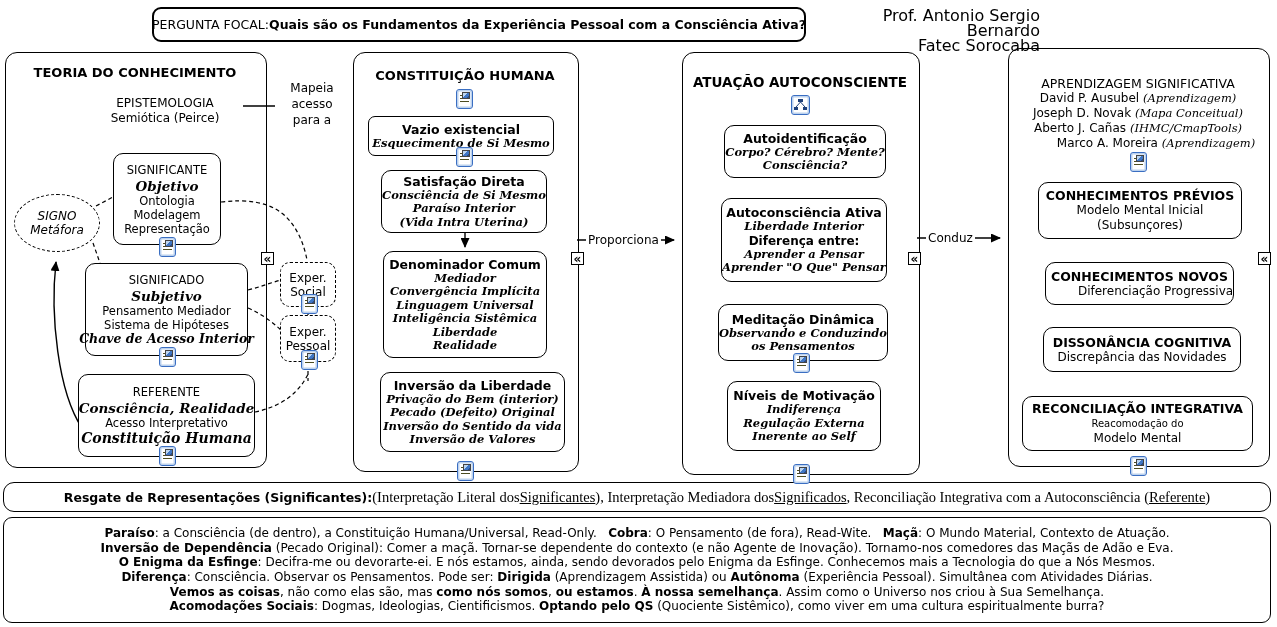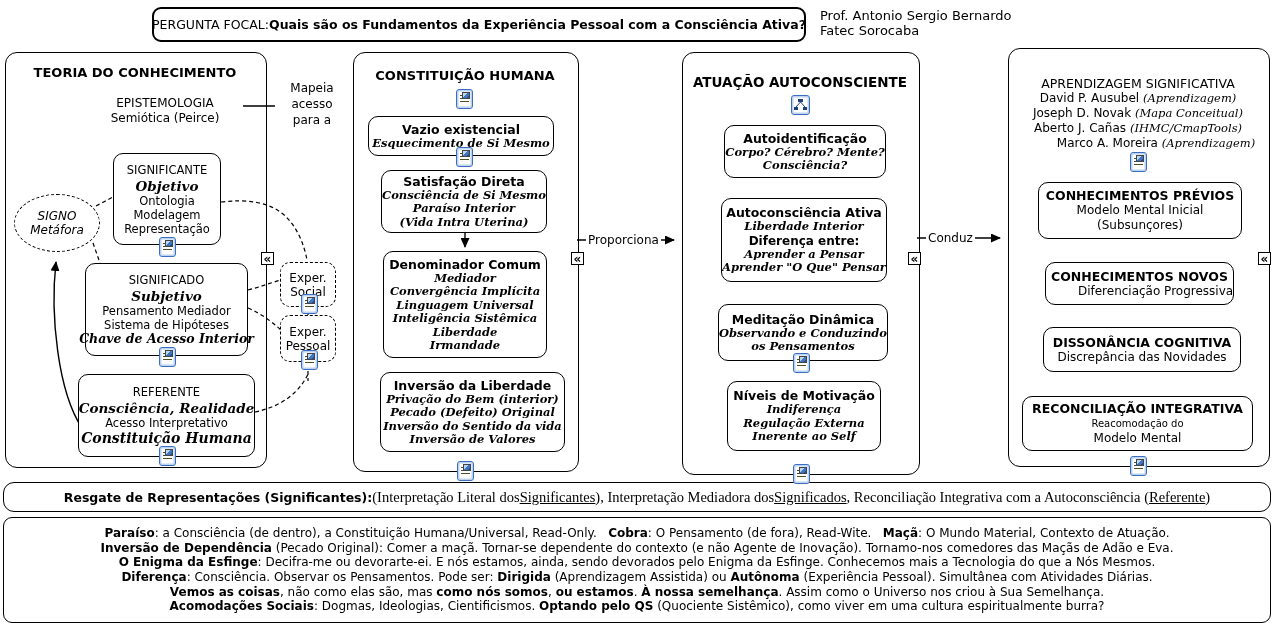--- a/index.html
+++ b/index.html
@@ -34,21 +34,21 @@
   .cmap-icon{position:absolute;z-index:5;width:17px;height:18px;background:#fff;
             border:1px solid #3a6ec2;border-radius:3px;box-shadow:0 0 0 1.5px #bcd2ee inset;display:inline-block;}
   
   .collapse{position:absolute;z-index:6;width:13px;height:13px;background:#fff;border:1px solid #000;
             font-size:12px;line-height:12px;font-weight:bold;text-align:center;box-sizing:border-box;
             font-family:"DejaVu Sans",sans-serif;}
   
   .focal-box{position:absolute;left:152px;top:7px;width:650px;height:31px;border:2px solid #000;border-radius:9px;
              display:flex;align-items:center;justify-content:center;font-size:12.5px;white-space:nowrap;z-index:3;background:#fff;}
   .focal-q{font-weight:bold;}
-  .prof{position:absolute;left:820px;top:8px;width:220px;text-align:left;font-size:13px;line-height:15px;z-index:3;}
+  .prof{position:absolute;left:820px;top:8px;width:220px;text-align:right;font-size:16px;line-height:15px;z-index:3;}
   
   .strip{position:absolute;left:3px;top:482px;width:1268px;height:30px;border:1.5px solid #000;border-radius:11px;
          background:#fff;display:flex;align-items:center;justify-content:center;white-space:nowrap;z-index:3;box-sizing:border-box;}
   .strip .lead{font-weight:bold;font-size:12.5px;font-family:"DejaVu Sans",sans-serif;}
   .strip .ser{font-family:"Liberation Serif","DejaVu Serif",serif;font-size:14.5px;}
   .strip .u{text-decoration:underline;}
   .notes{position:absolute;left:3px;top:517px;width:1268px;height:106px;border:1.5px solid #000;border-radius:9px;
          background:#fff;z-index:3;box-sizing:border-box;display:flex;flex-direction:column;align-items:center;
          justify-content:center;font-size:12px;line-height:14.7px;}
   .note-line{white-space:nowrap;text-align:center;}
@@ -157,41 +157,41 @@
   <span class="res-icon" style="left:301px;top:294px;"></span>
   <div class="node dashed" style="left:280px;top:315px;width:56px;height:47px;">
     <div class="plain" style="font-size:12px;">Exper.</div>
     <div class="plain" style="font-size:12px;">Pessoal</div>
   </div>
   <span class="res-icon" style="left:301px;top:350px;"></span>
 
   <div class="coltitle" style="left:353px;top:68px;width:224px;">CONSTITUIÇÃO HUMANA</div>
   <span class="res-icon" style="left:456px;top:89px;"></span>
 
-  <div class="node" style="left:368px;top:116px;width:186px;height:40px;">
+  <div class="node" style="left:368px;top:116px;width:186px;height:40px;border-radius:7px;">
     <div class="ntitle">Vazio existencial</div>
     <div class="script">Esquecimento de Si Mesmo</div>
   </div>
   <span class="res-icon" style="left:456px;top:147px;"></span>
 
   <div class="node" style="left:381px;top:170px;width:166px;height:63px;">
     <div class="ntitle">Satisfação Direta</div>
     <div class="script">Consciência de Si Mesmo</div>
     <div class="script">Paraíso Interior</div>
     <div class="script">(Vida Intra Uterina)</div>
   </div>
 
   <div class="node" style="left:383px;top:251px;width:164px;height:107px;">
     <div class="ntitle">Denominador Comum</div>
     <div class="script">Mediador</div>
     <div class="script">Convergência Implícita</div>
     <div class="script">Linguagem Universal</div>
     <div class="script">Inteligência Sistêmica</div>
     <div class="script">Liberdade</div>
-    <div class="script">Irmandade</div>
+    <div class="script">Realidade</div>
   </div>
 
   <div class="node" style="left:380px;top:372px;width:185px;height:80px;">
     <div class="ntitle">Inversão da Liberdade</div>
     <div class="script">Privação do Bem (interior)</div>
     <div class="script">Pecado (Defeito) Original</div>
     <div class="script">Inversão do Sentido da vida</div>
     <div class="script">Inversão de Valores</div>
   </div>
   <span class="res-icon" style="left:457px;top:461px;"></span>

